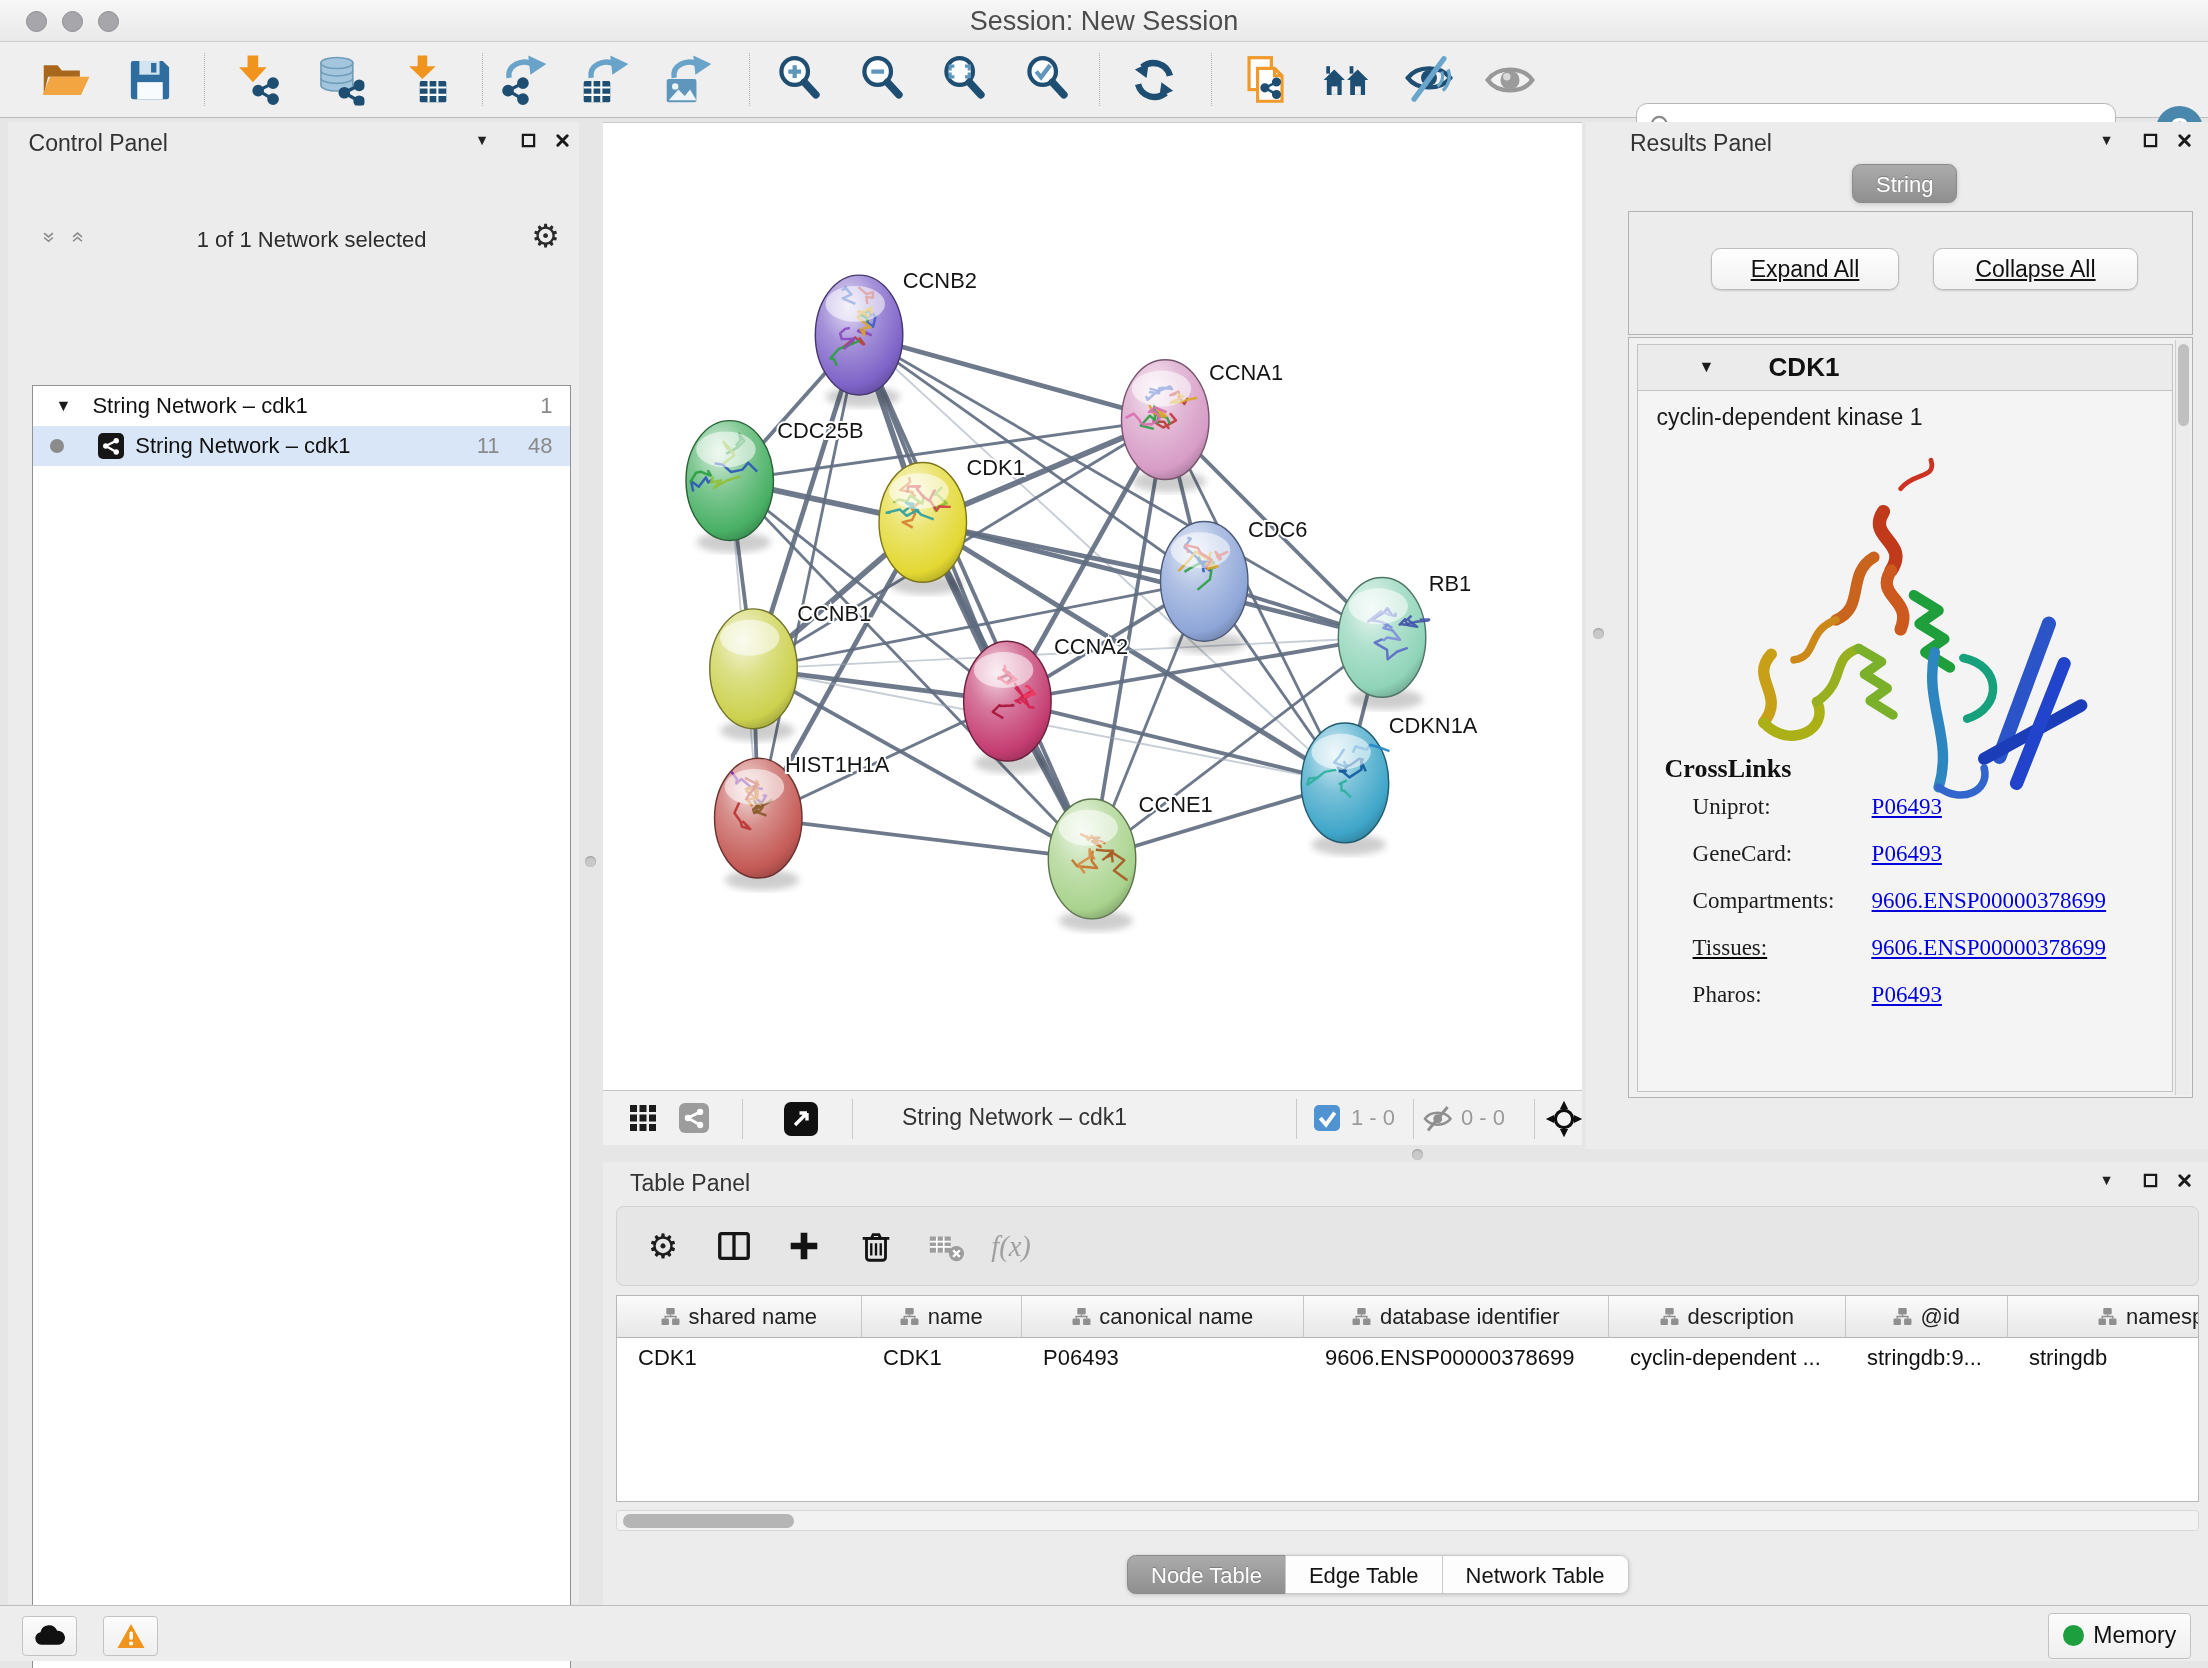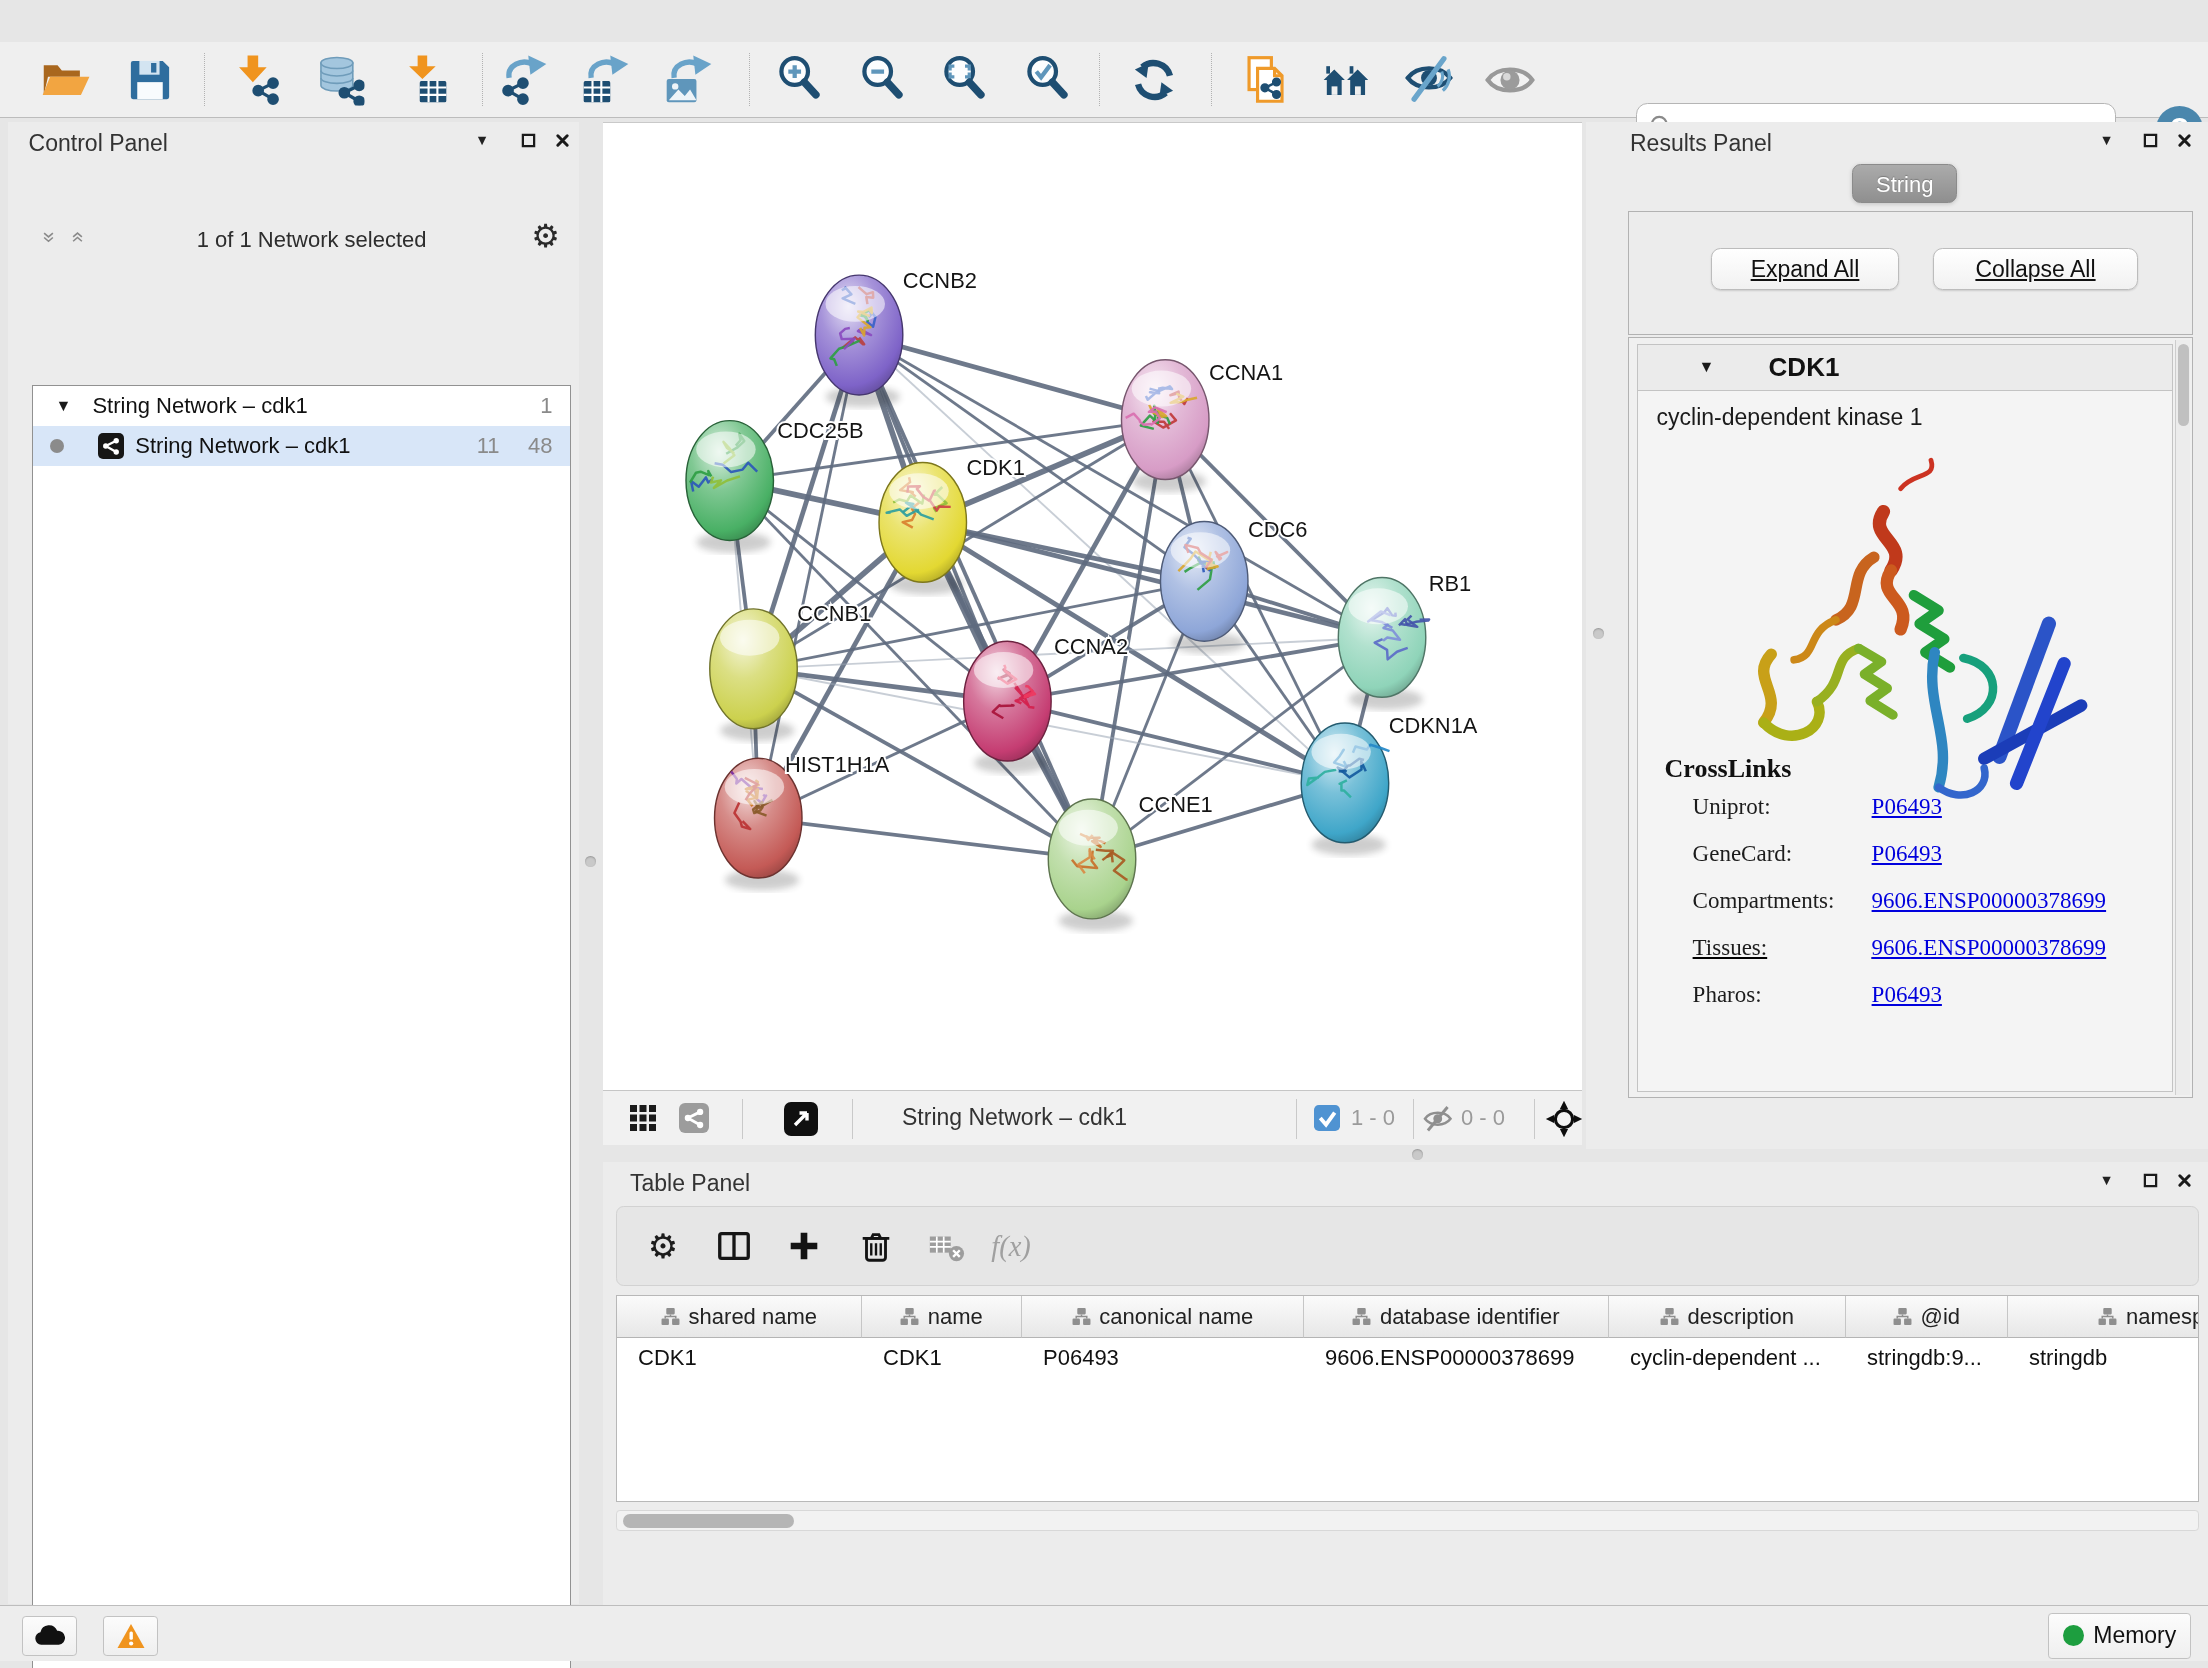--- a/index.html
+++ b/index.html
@@ -97,20 +97,26 @@
           border:1.9px solid #c2c2c2; border-radius:3.8px; display:flex; align-items:center; justify-content:center;
           gap:9.5px; cursor:pointer; }
   .memdot { width:21px; height:21px; border-radius:50%; background:#1d9e3f; }
   .splitdot { position:absolute; width:10.5px; height:10.5px; border-radius:50%; background:#c9c9c9; box-shadow:inset 0 1px 1.9px rgba(0,0,0,.25); }
 </style>
 </head>
 <body>
 
 <div class="app">
 
+  <div class="titlebar">
+    <div class="traffic" style="left:26px"></div>
+    <div class="traffic" style="left:62px"></div>
+    <div class="traffic" style="left:98px"></div>
+    <div class="wtitle">Session: New Session</div>
+  </div>
 
   <div class="toolbar" id="main-toolbar">
     <div class="searchbox">
       <span style="width:27px;height:27px"><svg viewBox="0 0 24 24">
             <circle cx="10" cy="10" r="6.5" fill="none" stroke="#8a8a8a" stroke-width="2"></circle>
             <path d="M15 15 20 20" stroke="#8a8a8a" stroke-width="2.5" stroke-linecap="round"></path>
           </svg></span>
       <input placeholder="" style="">
     </div>
     <div class="helpbtn"><svg viewBox="0 0 54 54">
@@ -851,20 +857,25 @@
         <div class="td" style="width: 305px;">9606.ENSP00000378699</div>
         <div class="td" style="width: 237px;">cyclin-dependent ...</div>
         <div class="td" style="width: 162px;">stringdb:9...</div>
         <div class="td" style="width: 323px;">stringdb</div>
       </div>
   </div>
   <div class="hscroll">
       <div class="hthumb"></div>
     </div>
 
+  <div class="seg" style="left:1127px;top:1555px" id="table-tabs">
+      <div class="seg-tab active">Node Table</div>
+      <div class="seg-tab">Edge Table</div>
+      <div class="seg-tab">Network Table</div>
+    </div>
 
   <div class="statusbar">
     <div class="sbtn" style="left:22px;width:55px">
       <span style="width:32px;height:23px;display:block"><svg viewBox="0 0 40 28">
             <path d="M9 26 a8 8 0 0 1 -1 -15.8 A11 11 0 0 1 29 8.5 A7.5 7.5 0 0 1 31 26 z" fill="#111"></path>
           </svg></span>
     </div>
     <div class="sbtn" style="left:103px;width:55px">
       <span style="width:30px;height:30px;display:block"><svg viewBox="0 0 40 40">
             <path d="M20 4 38 36 H2 z" fill="#f0941e"></path>

